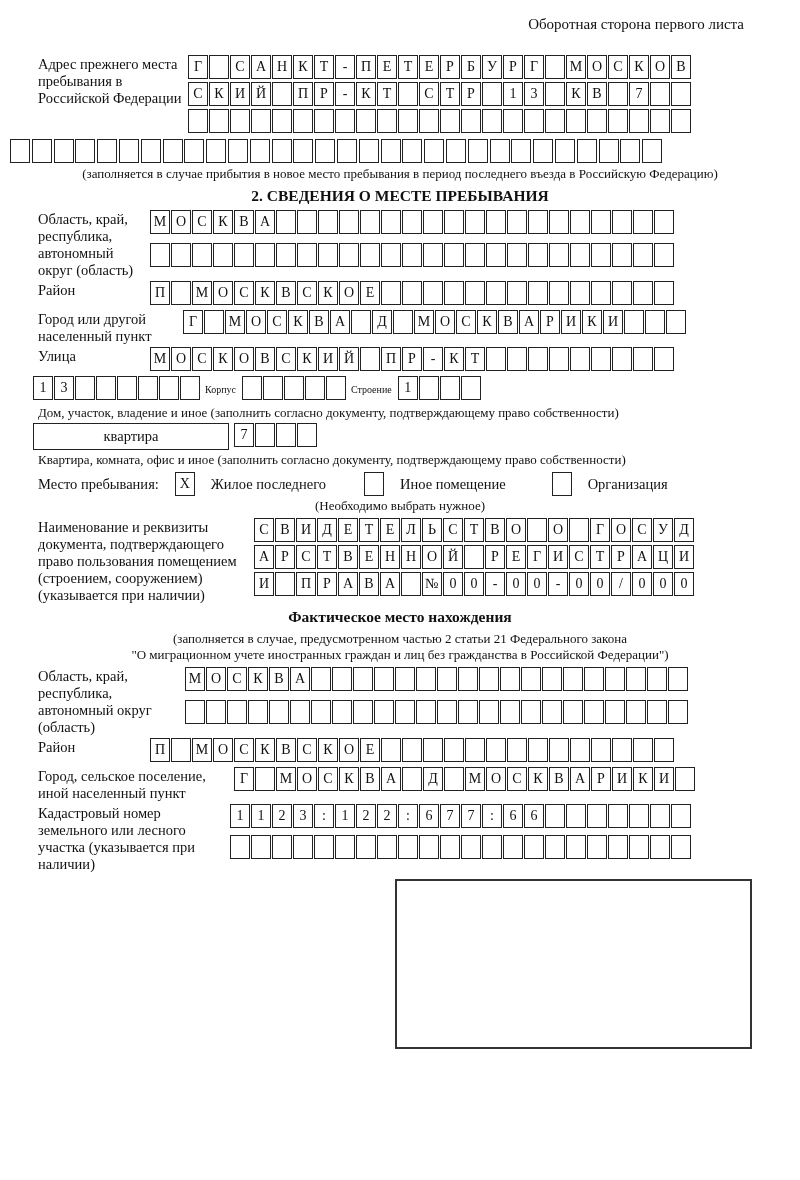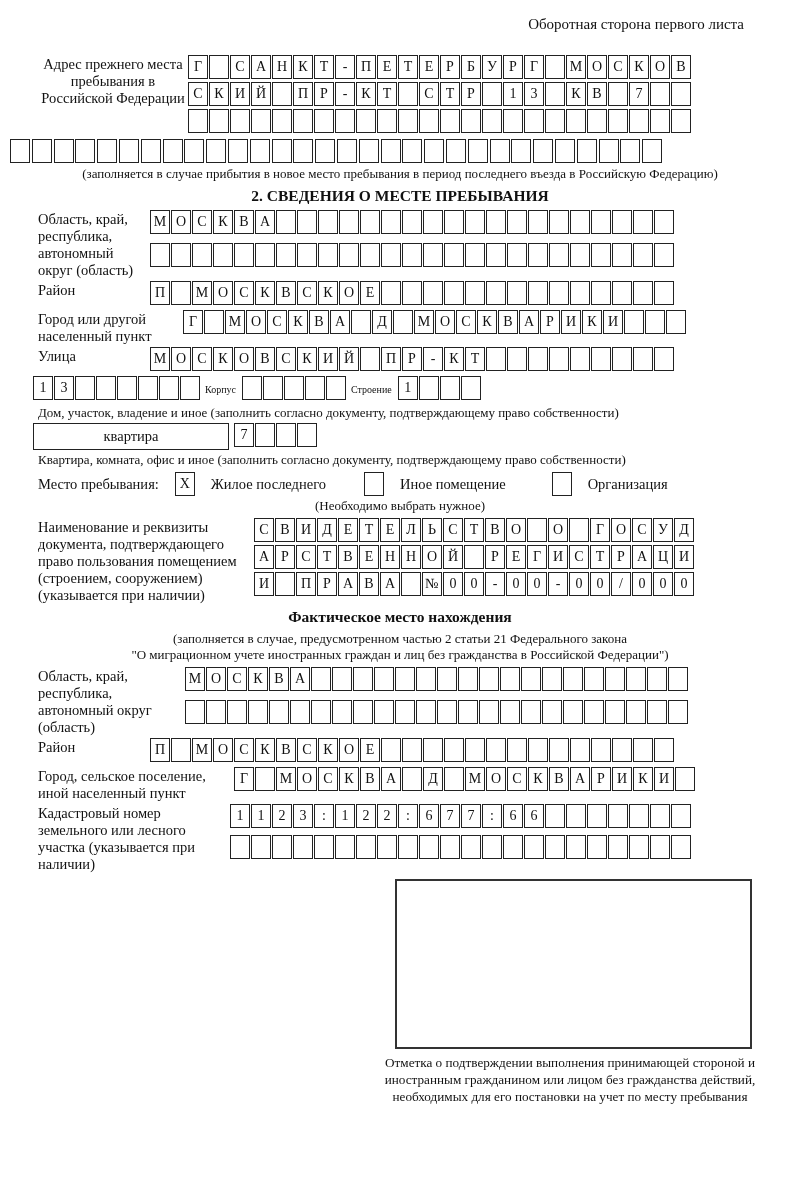--- a/index.html
+++ b/index.html
@@ -39,21 +39,21 @@
 </style>
 </head>
 <body>
 
 <div class="page">
 
   <div class="hdr-note">Оборотная сторона первого листа</div>
 
   <div style="margin-top:22px;">
     <div class="frow indent">
-      <div class="flabel" style="width:150px;text-align:center;">Адрес прежнего места пребывания в Российской Федерации</div>
+      <div class="flabel" style="width:150px;">Адрес прежнего места пребывания в Российской Федерации</div>
       <div class="cellcol">
         <div class="cellrow">
             <span class="cell">Г</span>
             <span class="cell"></span>
             <span class="cell">С</span>
             <span class="cell">А</span>
             <span class="cell">Н</span>
             <span class="cell">К</span>
             <span class="cell">Т</span>
             <span class="cell">-</span>
@@ -610,15 +610,14 @@
             <span class="cell"></span>
             <span class="cell"></span>
             <span class="cell"></span>
             <span class="cell"></span>
           </div>
       </div>
     </div>
   </div>
 
   <div class="bigbox"></div>
-  <div class="confirm-note">Отметка о подтверждении выполнения принимающей стороной и иностранным гражданином или лицом без гражданства действий, необходимых для его постановки на учет по месту пребывания</div>
 
 </div>
 
 </body></html>

